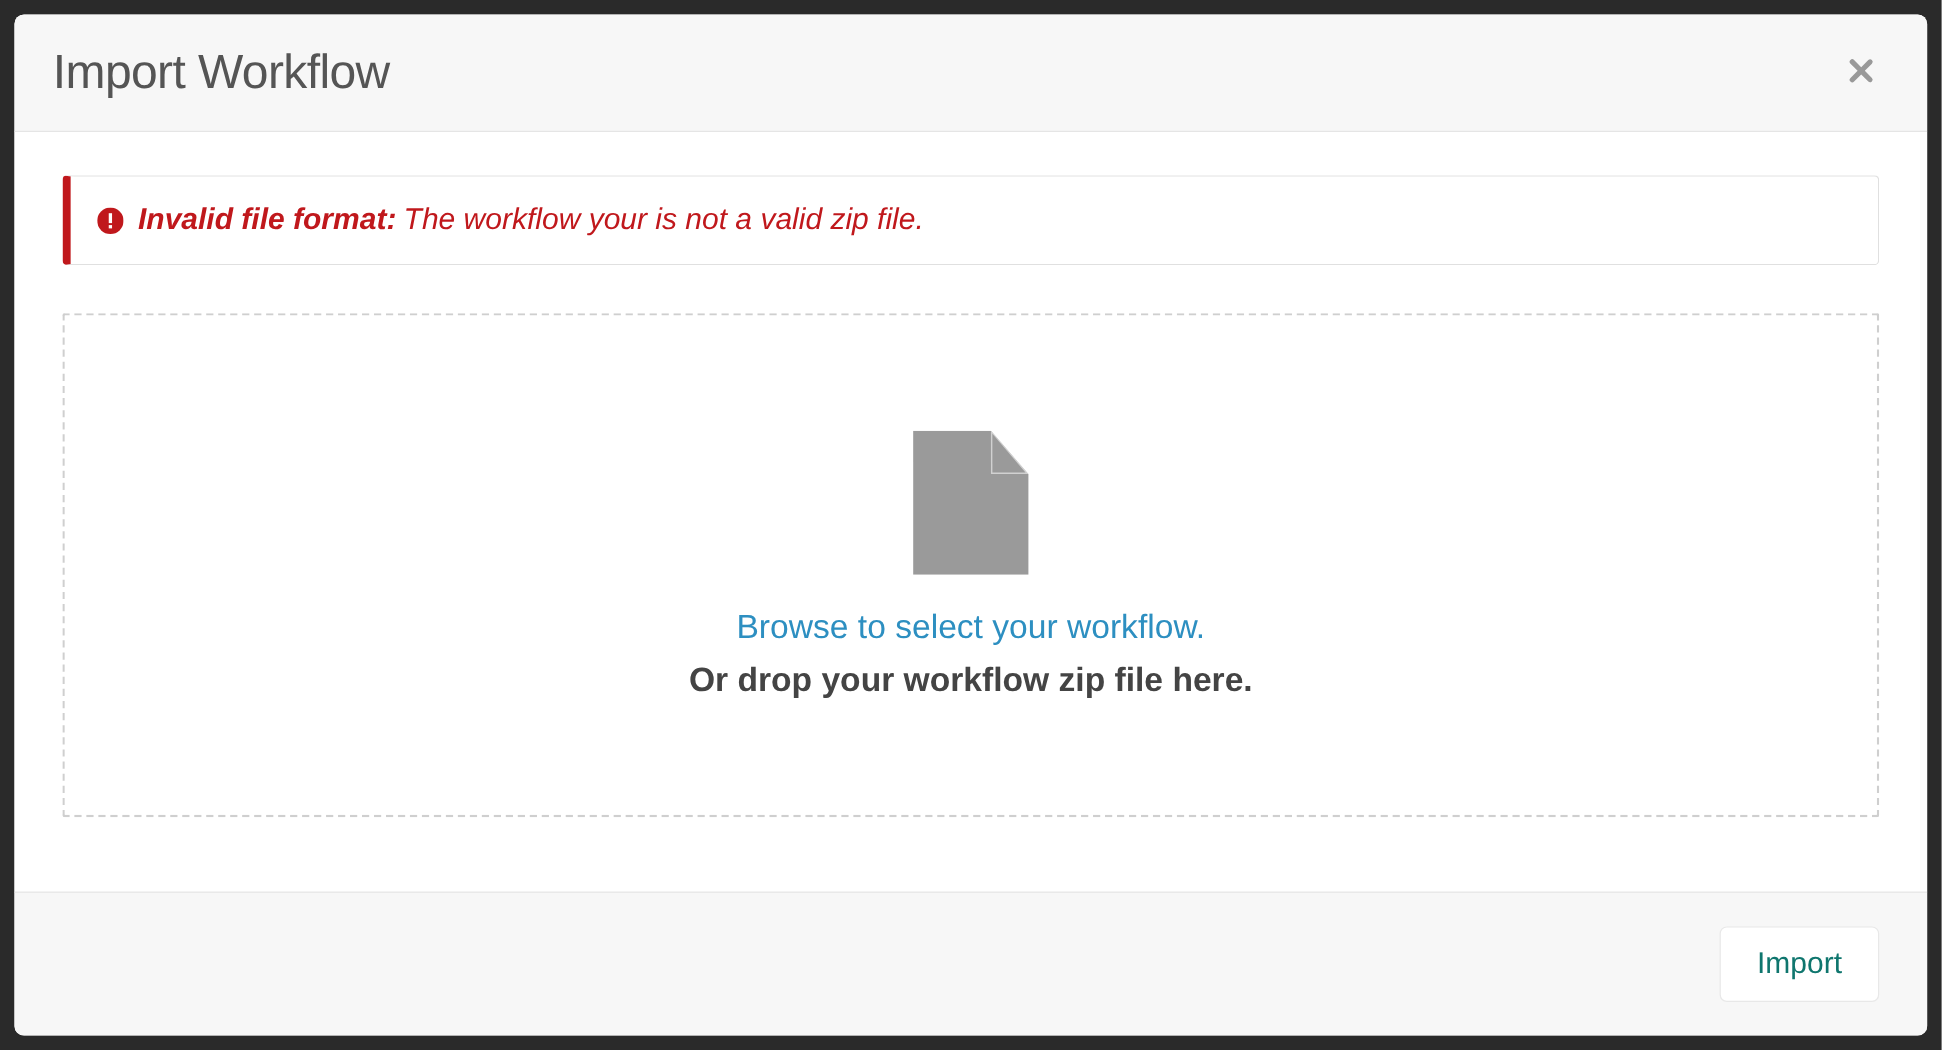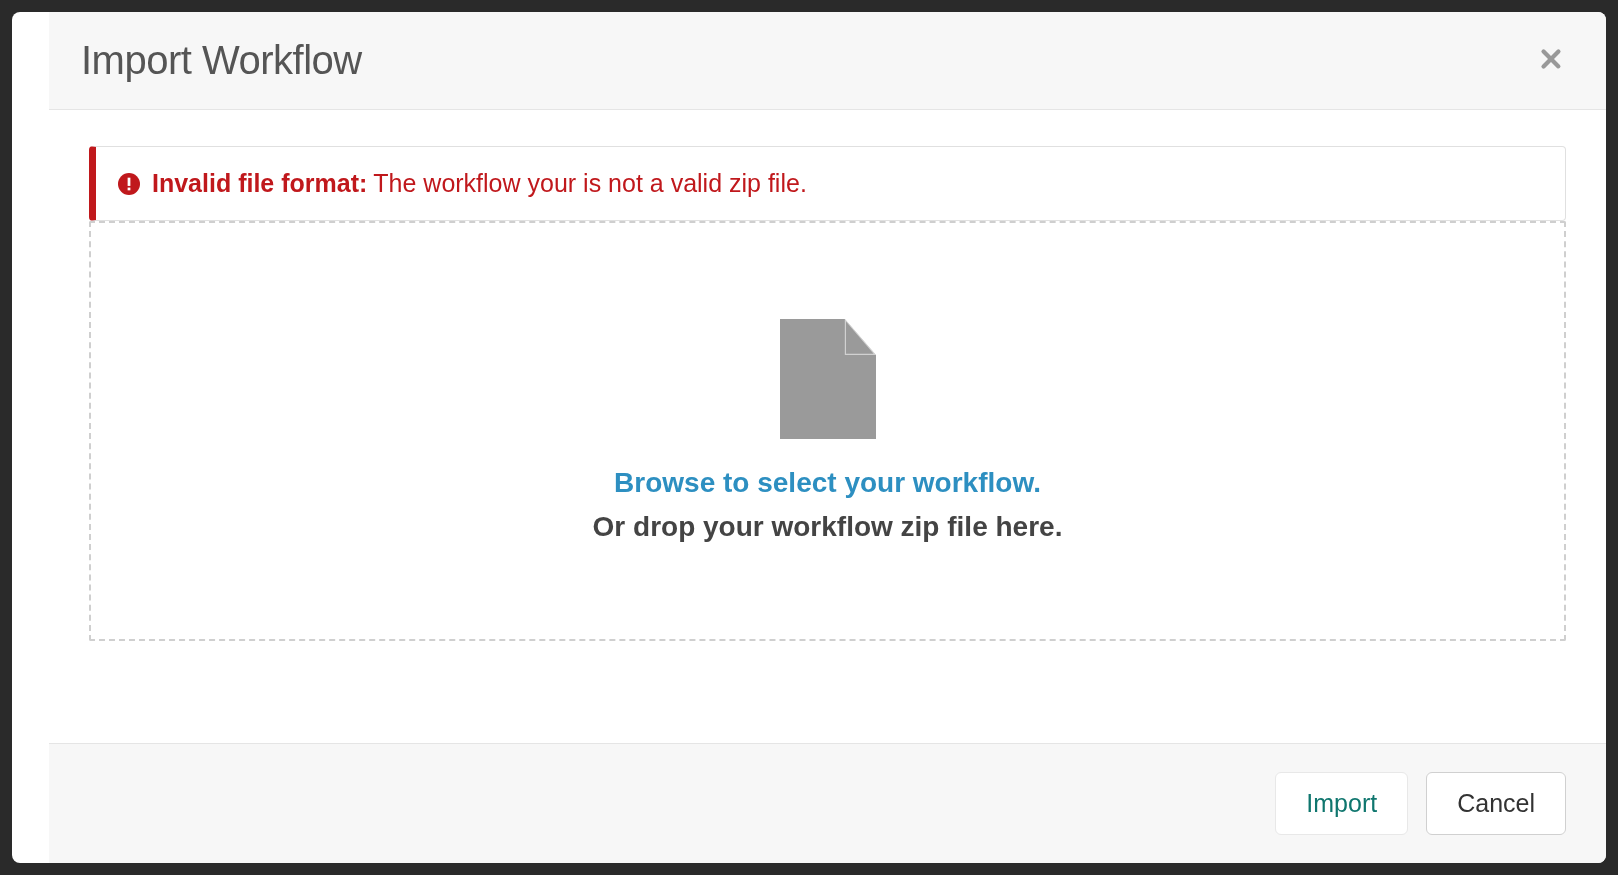--- a/index.html
+++ b/index.html
@@ -16,21 +16,20 @@
       position: relative;
     }
     .modal {
       background: #fff;
       border-radius: 8px;
       width: 100%;
       height: 100%;
       display: flex;
       flex-direction: column;
       overflow: hidden;
-      padding-left: 37px;
     }
     .modal-header {
       background: #f7f7f7;
       border-bottom: 1px solid #e5e5e5;
       padding: 24px 32px;
       display: flex;
       align-items: center;
       justify-content: space-between;
     }
     .modal-title {
@@ -60,20 +59,22 @@
     }
     .alert-error {
       border: 1px solid #e0e0e0;
       border-left: 7px solid #c0181c;
       border-radius: 4px;
       padding: 22px 24px 22px 22px;
       display: flex;
       align-items: center;
       color: #c0181c;
       font-size: 25px;
+      margin-bottom: 40px;
+      font-style: italic;
     }
     .alert-error .alert-icon {
       display: inline-flex;
       margin-right: 12px;
       flex-shrink: 0;
     }
     .alert-error .alert-icon svg {
       width: 22px;
       height: 22px;
     }
@@ -100,21 +101,21 @@
       color: #9a9a9a;
     }
     .file-icon svg {
       width: 100px;
       height: 120px;
       display: block;
     }
     .browse-link {
       color: #2d8fc1;
       font-size: 28px;
-      font-weight: 700;
+      font-weight: 400;
       background: none;
       border: none;
       cursor: pointer;
       margin-bottom: 12px;
       font-family: inherit;
     }
     .drop-text {
       color: #444;
       font-size: 28px;
       font-weight: 700;
@@ -185,16 +186,15 @@
         </svg>
       </div>
       <button class="browse-link">Browse to select your workflow.</button>
       <div class="drop-text">Or drop your workflow zip file here.</div>
     </div>
 
   </div>
 
   <div class="modal-footer">
     <button class="btn btn-import">Import</button>
-    <button class="btn btn-cancel">Cancel</button>
   </div>
 
 </div>
 
 </body></html>

